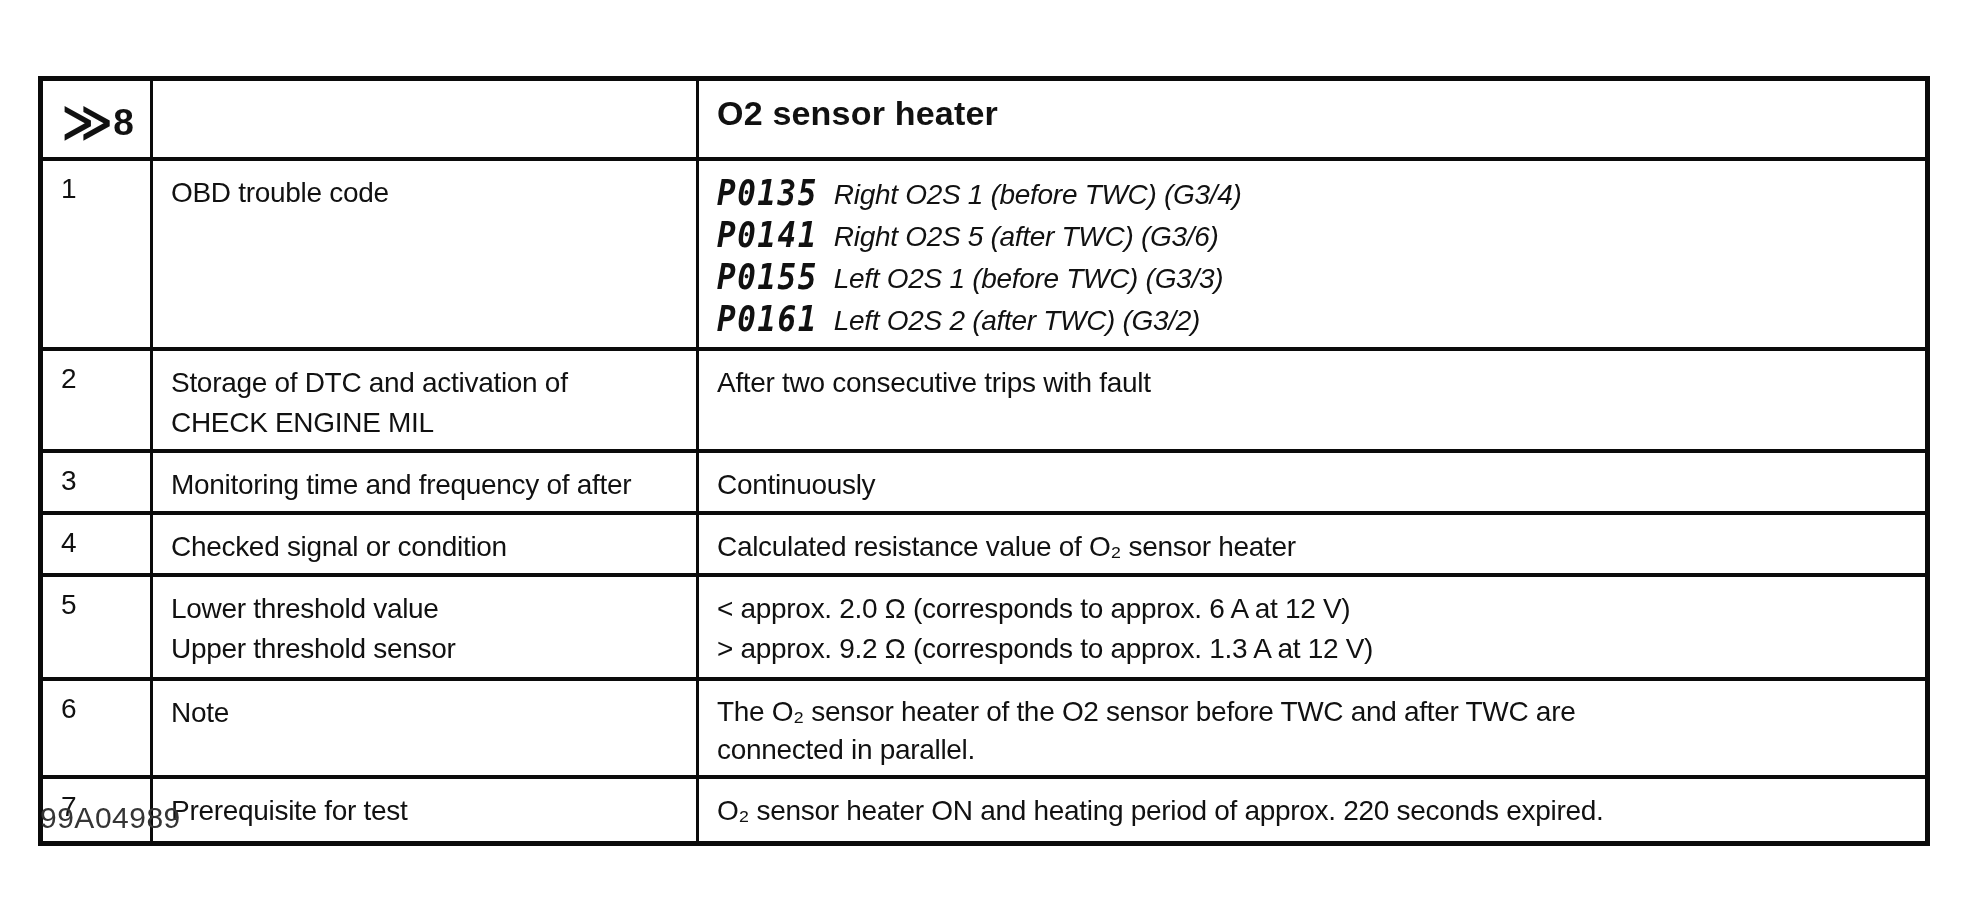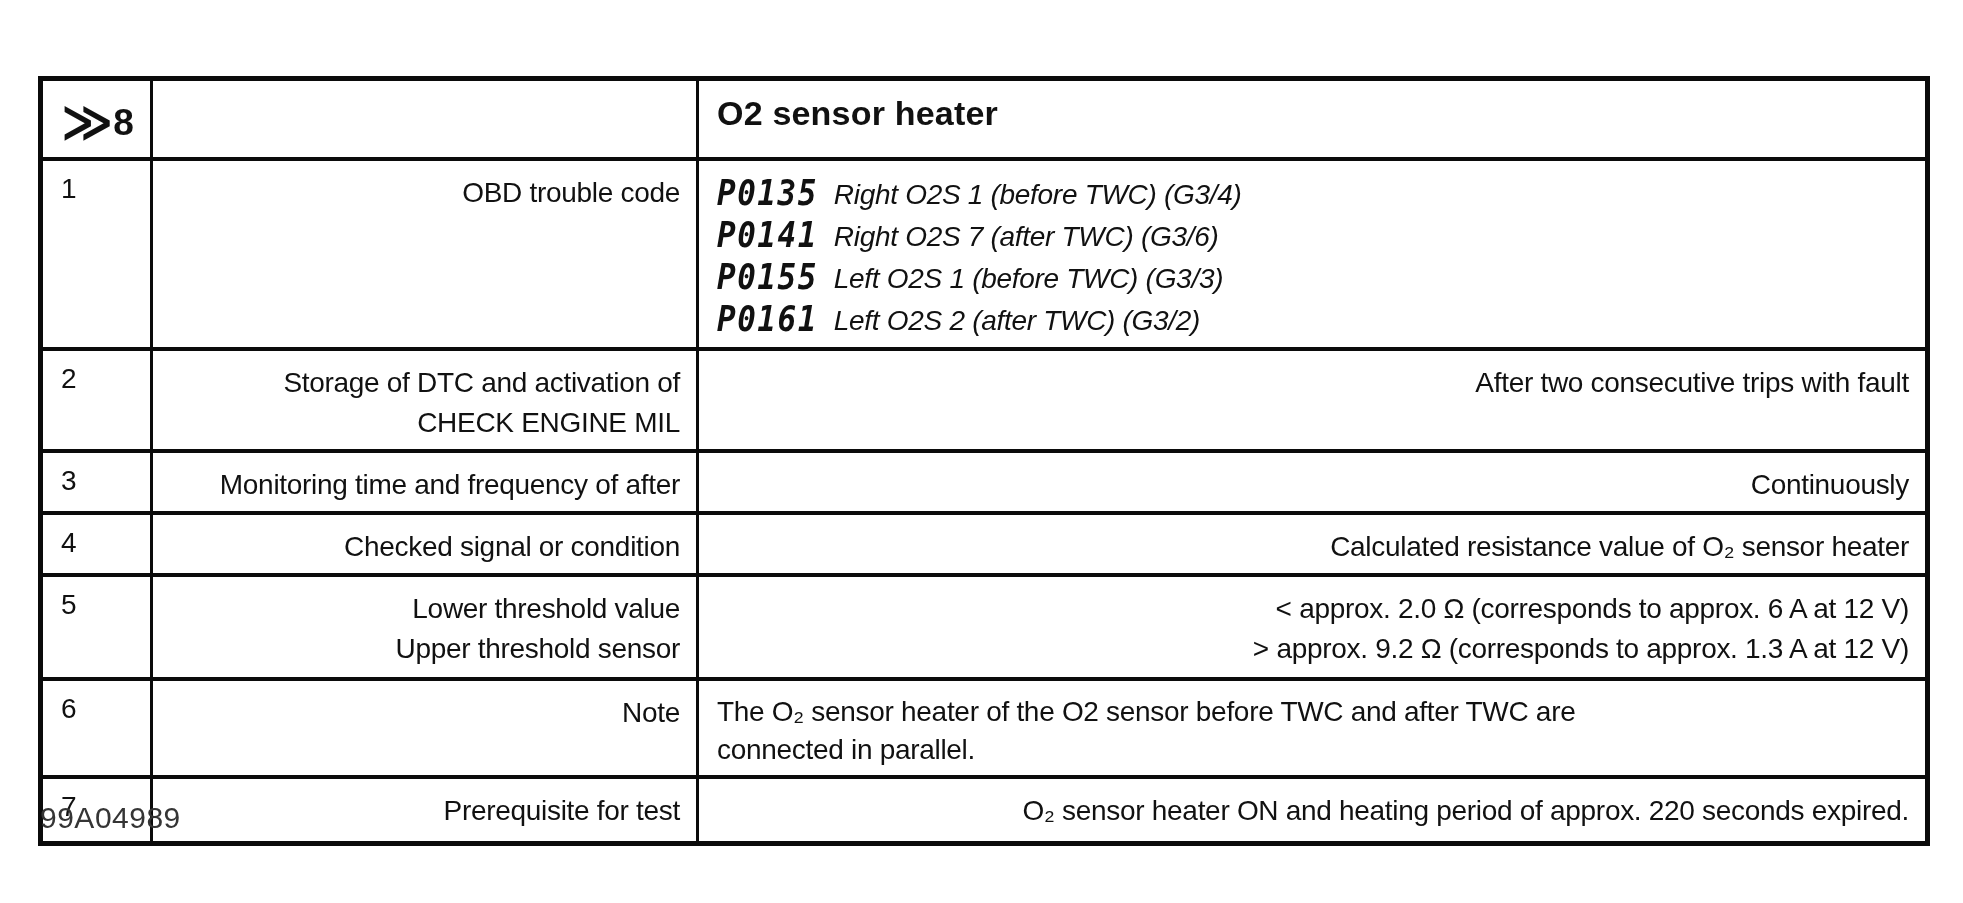--- a/index.html
+++ b/index.html
@@ -58,21 +58,21 @@
     margin-left: 2px;
   }
   .title {
     font-size: 34px; font-weight: bold;
     letter-spacing: 0.2px;
     line-height: 40px;
     white-space: nowrap;
     text-align: center;
   }
 
-  .ln { line-height: 40px; white-space: nowrap; text-align: right; }
+  .ln { line-height: 40px; white-space: nowrap; }
   .ln-tight { line-height: 38px; white-space: nowrap; }
 
   .code-line { line-height: 41px; white-space: nowrap; }
   .lcd {
     font-family: "DejaVu Sans Mono", monospace;
     font-weight: bold;
     font-size: 31px;
     letter-spacing: 1.5px;
     display: inline-block;
     transform: scaleY(1.12);
@@ -114,21 +114,21 @@
     <tr class="r1">
       <td>1</td>
       <td>
         <div class="ln">OBD trouble code</div>
       </td>
       <td class="r1-val">
         <div class="code-line">
           <span class="lcd">P0135</span><span>Right O2S 1 (before TWC) (G3/4)</span>
         </div>
         <div class="code-line">
-          <span class="lcd">P0141</span><span>Right O2S 7 (after TWC) (G3/6)</span>
+          <span class="lcd">P0141</span><span>Right O2S 5 (after TWC) (G3/6)</span>
         </div>
         <div class="code-line">
           <span class="lcd">P0155</span><span>Left O2S 1 (before TWC) (G3/3)</span>
         </div>
         <div class="code-line">
           <span class="lcd">P0161</span><span>Left O2S 2 (after TWC) (G3/2)</span>
         </div>
       </td>
     </tr>
 

